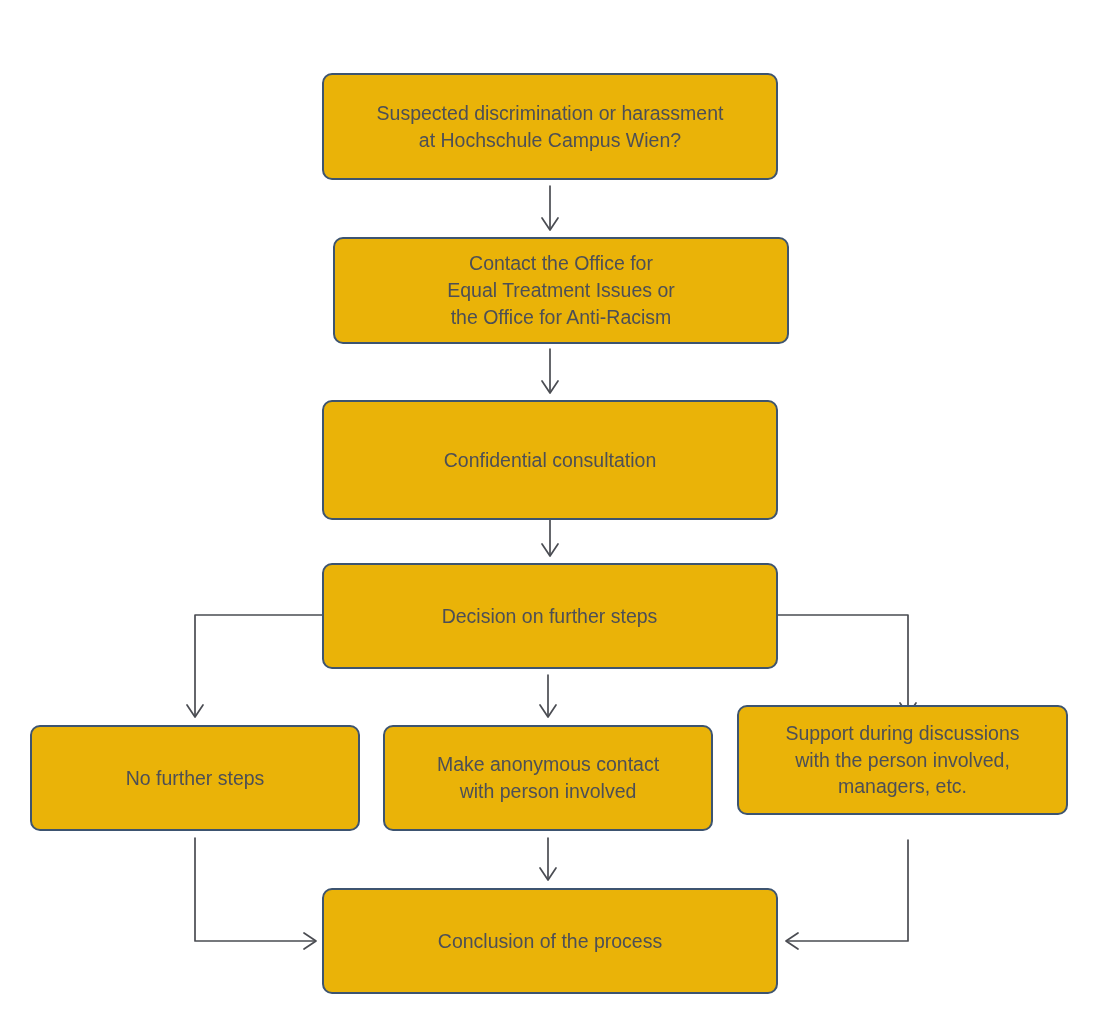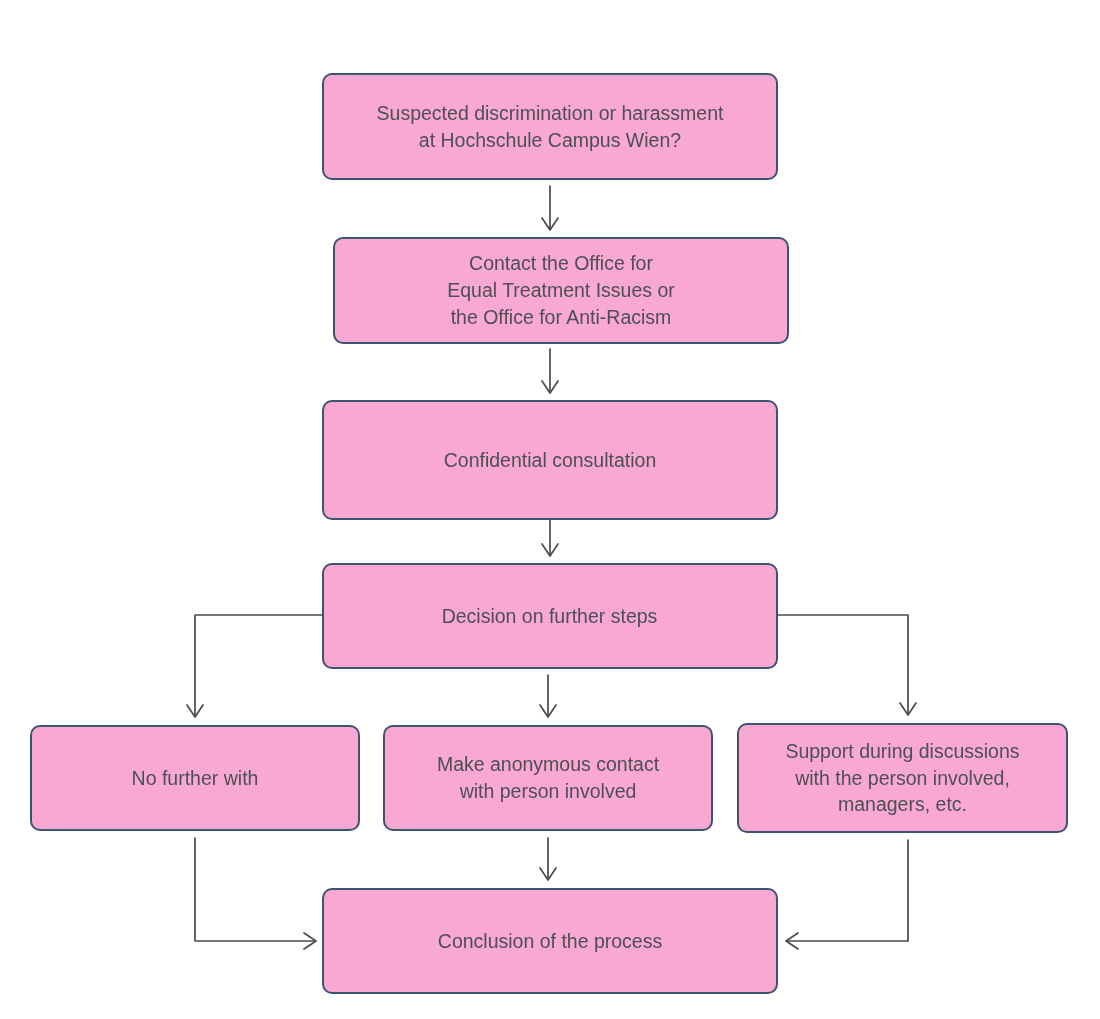--- a/index.html
+++ b/index.html
@@ -14,38 +14,38 @@
     width:1100px;height:1019px;
     background:var(--bg);
     font-family:"Liberation Sans",sans-serif;
     overflow:hidden;
   }
   .node{
     position:absolute;
     box-sizing:border-box;
     border:2px solid var(--box-border);
     border-radius:10px;
-    background:#f9a8d4;
+    background:#eab308;
     display:flex;align-items:center;justify-content:center;
     text-align:center;
     color:var(--text);
     font-size:19.5px;
     line-height:1.38;
     white-space:pre-line;
     padding:6px 14px;
   }
   
   .n-start      {left:322px; top:73px;  width:456px; height:107px;}
   .n-contact    {left:333px; top:237px; width:456px; height:107px;}
   .n-consult    {left:322px; top:400px; width:456px; height:120px;}
   .n-decision   {left:322px; top:563px; width:456px; height:106px;padding-left:13px;}
   
   .n-nosteps    {left:30px;  top:725px; width:330px; height:106px;}
   .n-anon       {left:383px; top:725px; width:330px; height:106px;}
-  .n-support    {left:737px; top:723px; width:331px; height:110px;}
+  .n-support    {left:737px; top:705px; width:331px; height:110px;}
   
   .n-conclusion {left:322px; top:888px; width:456px; height:106px;}
 
   .connectors{
     position:absolute;left:0;top:0;width:1100px;height:1019px;
     pointer-events:none;
   }
   .connectors path, .connectors polyline{
     fill:none;
     stroke:var(--arrow);
@@ -120,21 +120,21 @@
 
   <div class="node n-consult">
     <span>Confidential consultation</span>
   </div>
 
   <div class="node n-decision">
     <span>Decision on further steps</span>
   </div>
 
   <div class="node n-nosteps">
-    <span>No further with</span>
+    <span>No further steps</span>
   </div>
 
   <div class="node n-anon">
     <span>Make anonymous contact
 with person involved</span>
   </div>
 
   <div class="node n-support">
     <span>Support during discussions
 with the person involved,

